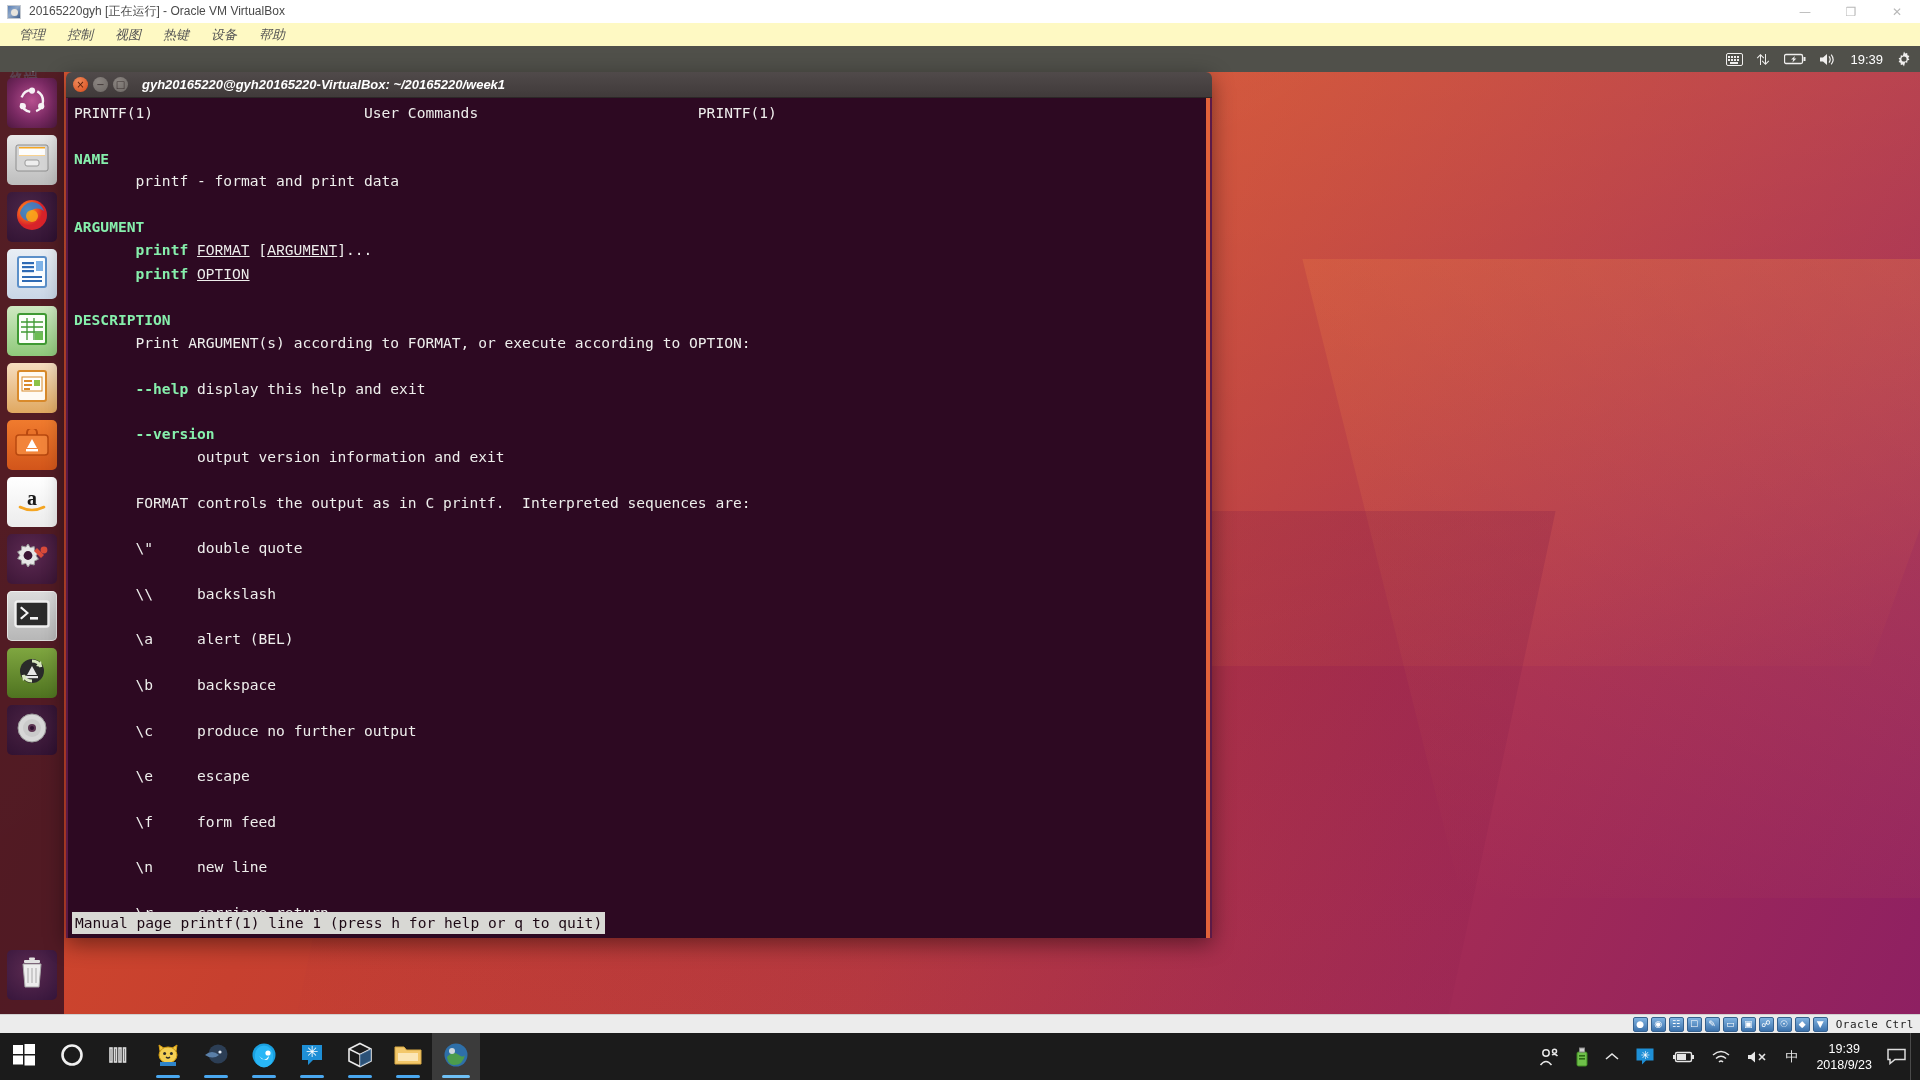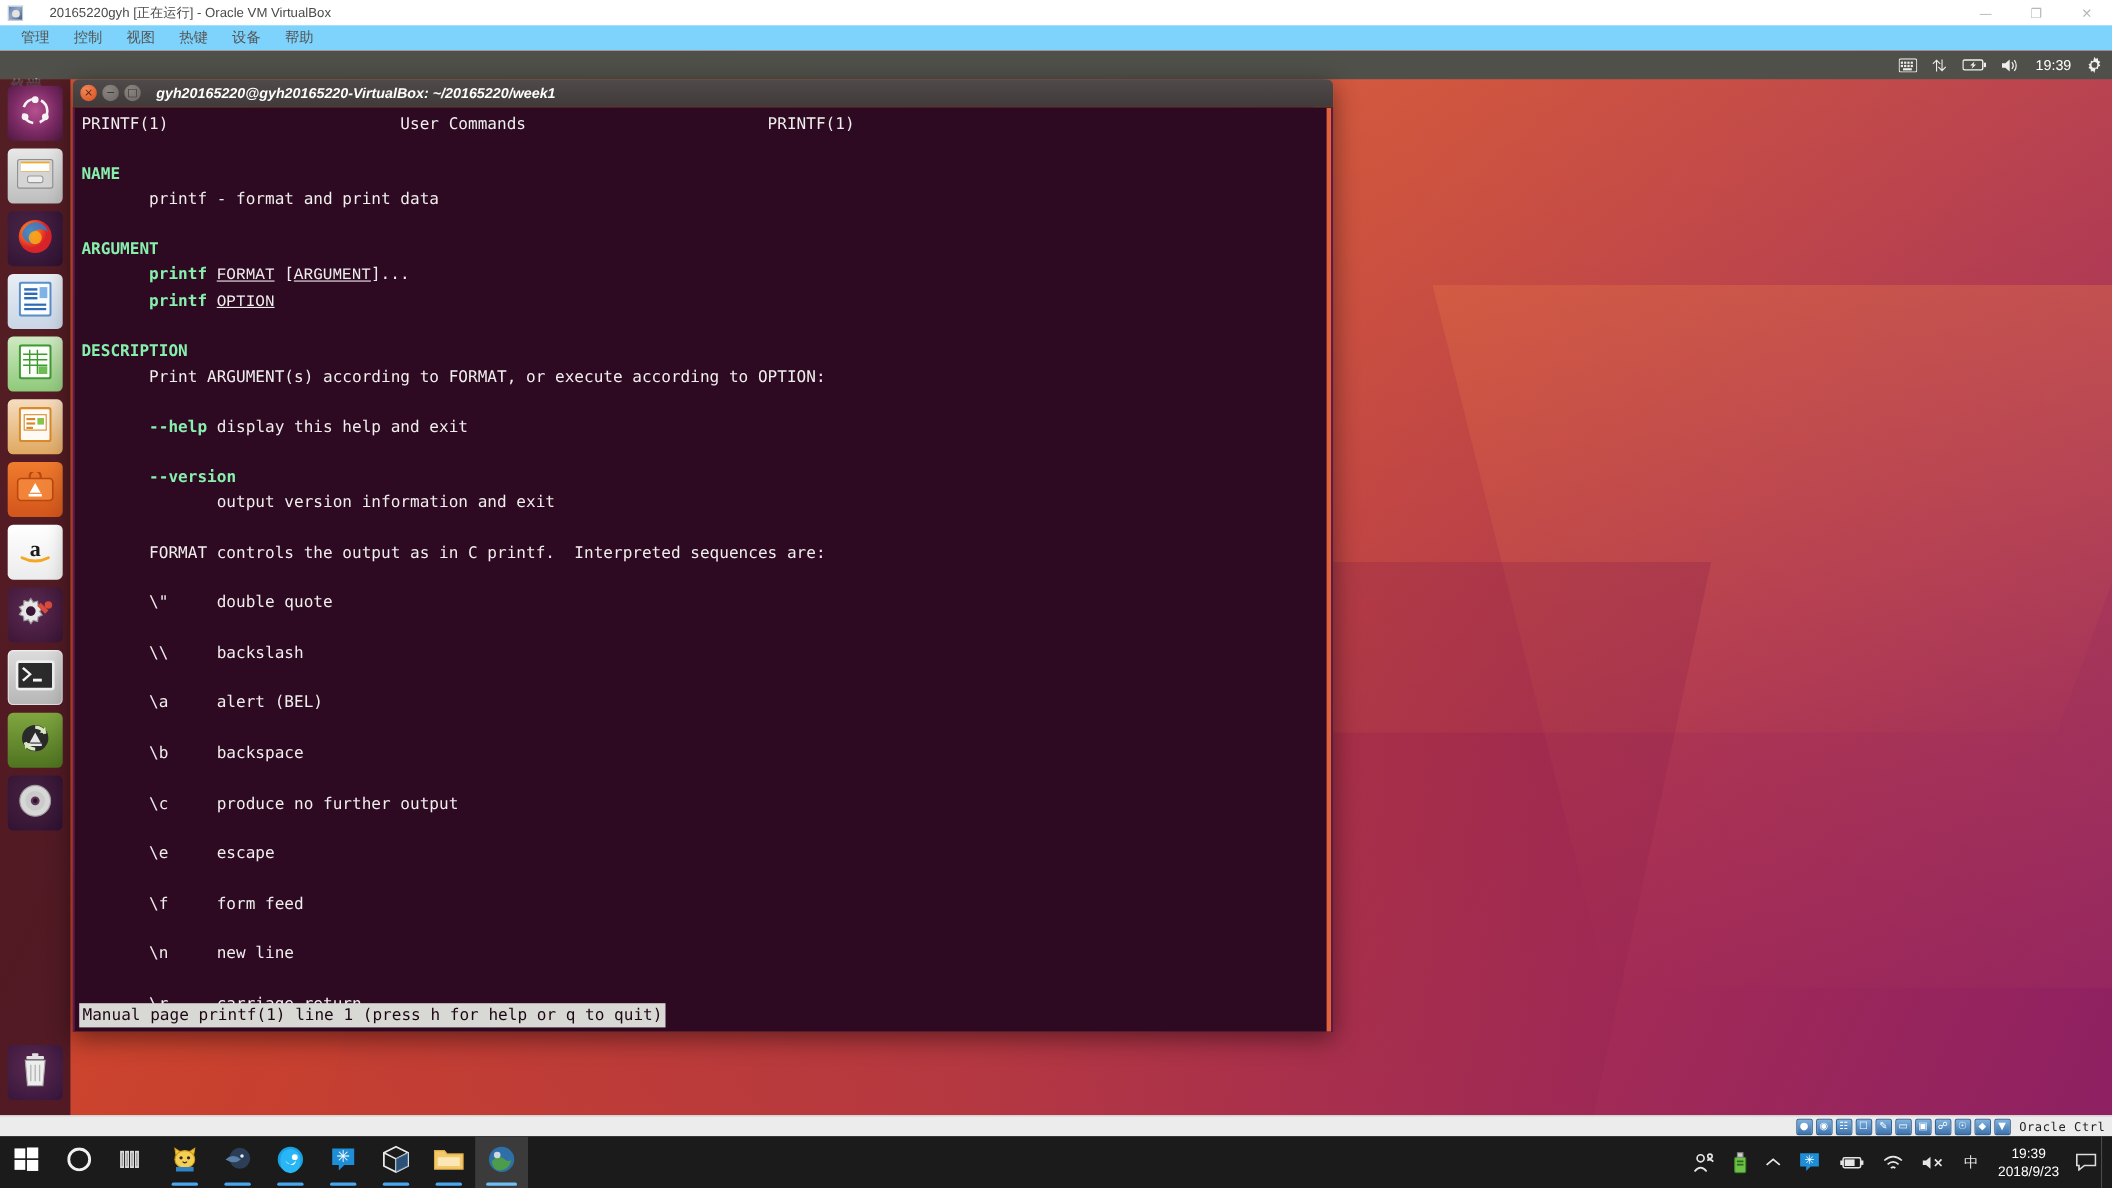--- a/index.html
+++ b/index.html
@@ -10,21 +10,21 @@
     position:relative;
   }
 
   
   #vbox-window {
     position:absolute; left:0; top:0; width:1920px; height:1033px;
     background:#ffffff;
   }
   #vbox-titlebar {
     position:absolute; left:0; top:0; width:1920px; height:23px;
-    background:#ffffff; display:flex; align-items:center;gap:16px;
+    background:#ffffff; display:flex; align-items:center;
   }
   #vbox-app-icon {
     width:14px; height:14px; margin-left:7px; margin-right:8px;
     background:linear-gradient(135deg,#5a7fb5 0%,#8fa8c9 45%,#3f5d8a 100%);
     border:1px solid #c4c9d0; flex:0 0 auto; position:relative;
   }
   #vbox-app-icon:after{
     content:""; position:absolute; left:3px; top:3px; width:7px; height:7px;
     background:#e8e4dd; border-radius:50%;
   }
@@ -33,21 +33,21 @@
     font-family:"Liberation Sans", sans-serif;
   }
   #vbox-wincontrols {
     position:absolute; right:0; top:0; height:23px; display:flex;
   }
   .wc { width:46px; height:23px; display:flex; align-items:center; justify-content:center;
         color:#b8b8b8; font-size:12px; font-family:"DejaVu Sans", sans-serif; }
 
   #vbox-menubar {
     position:absolute; left:0; top:23px; width:1920px; height:23px;
-    background:#7dd3fc; display:flex; align-items:flex-start; padding-left:8px;
+    background:#fef9c3; display:flex; align-items:flex-end; padding-left:8px;font-style:italic;
   }
   .vbox-menu-item {
     font-size:13px; color:#555; padding:2px 11px; white-space:nowrap;
     font-family:"Liberation Sans", sans-serif;
   }
 
   
   #guest {
     position:absolute; left:0; top:46px; width:1920px; height:968px;
     overflow:hidden;

